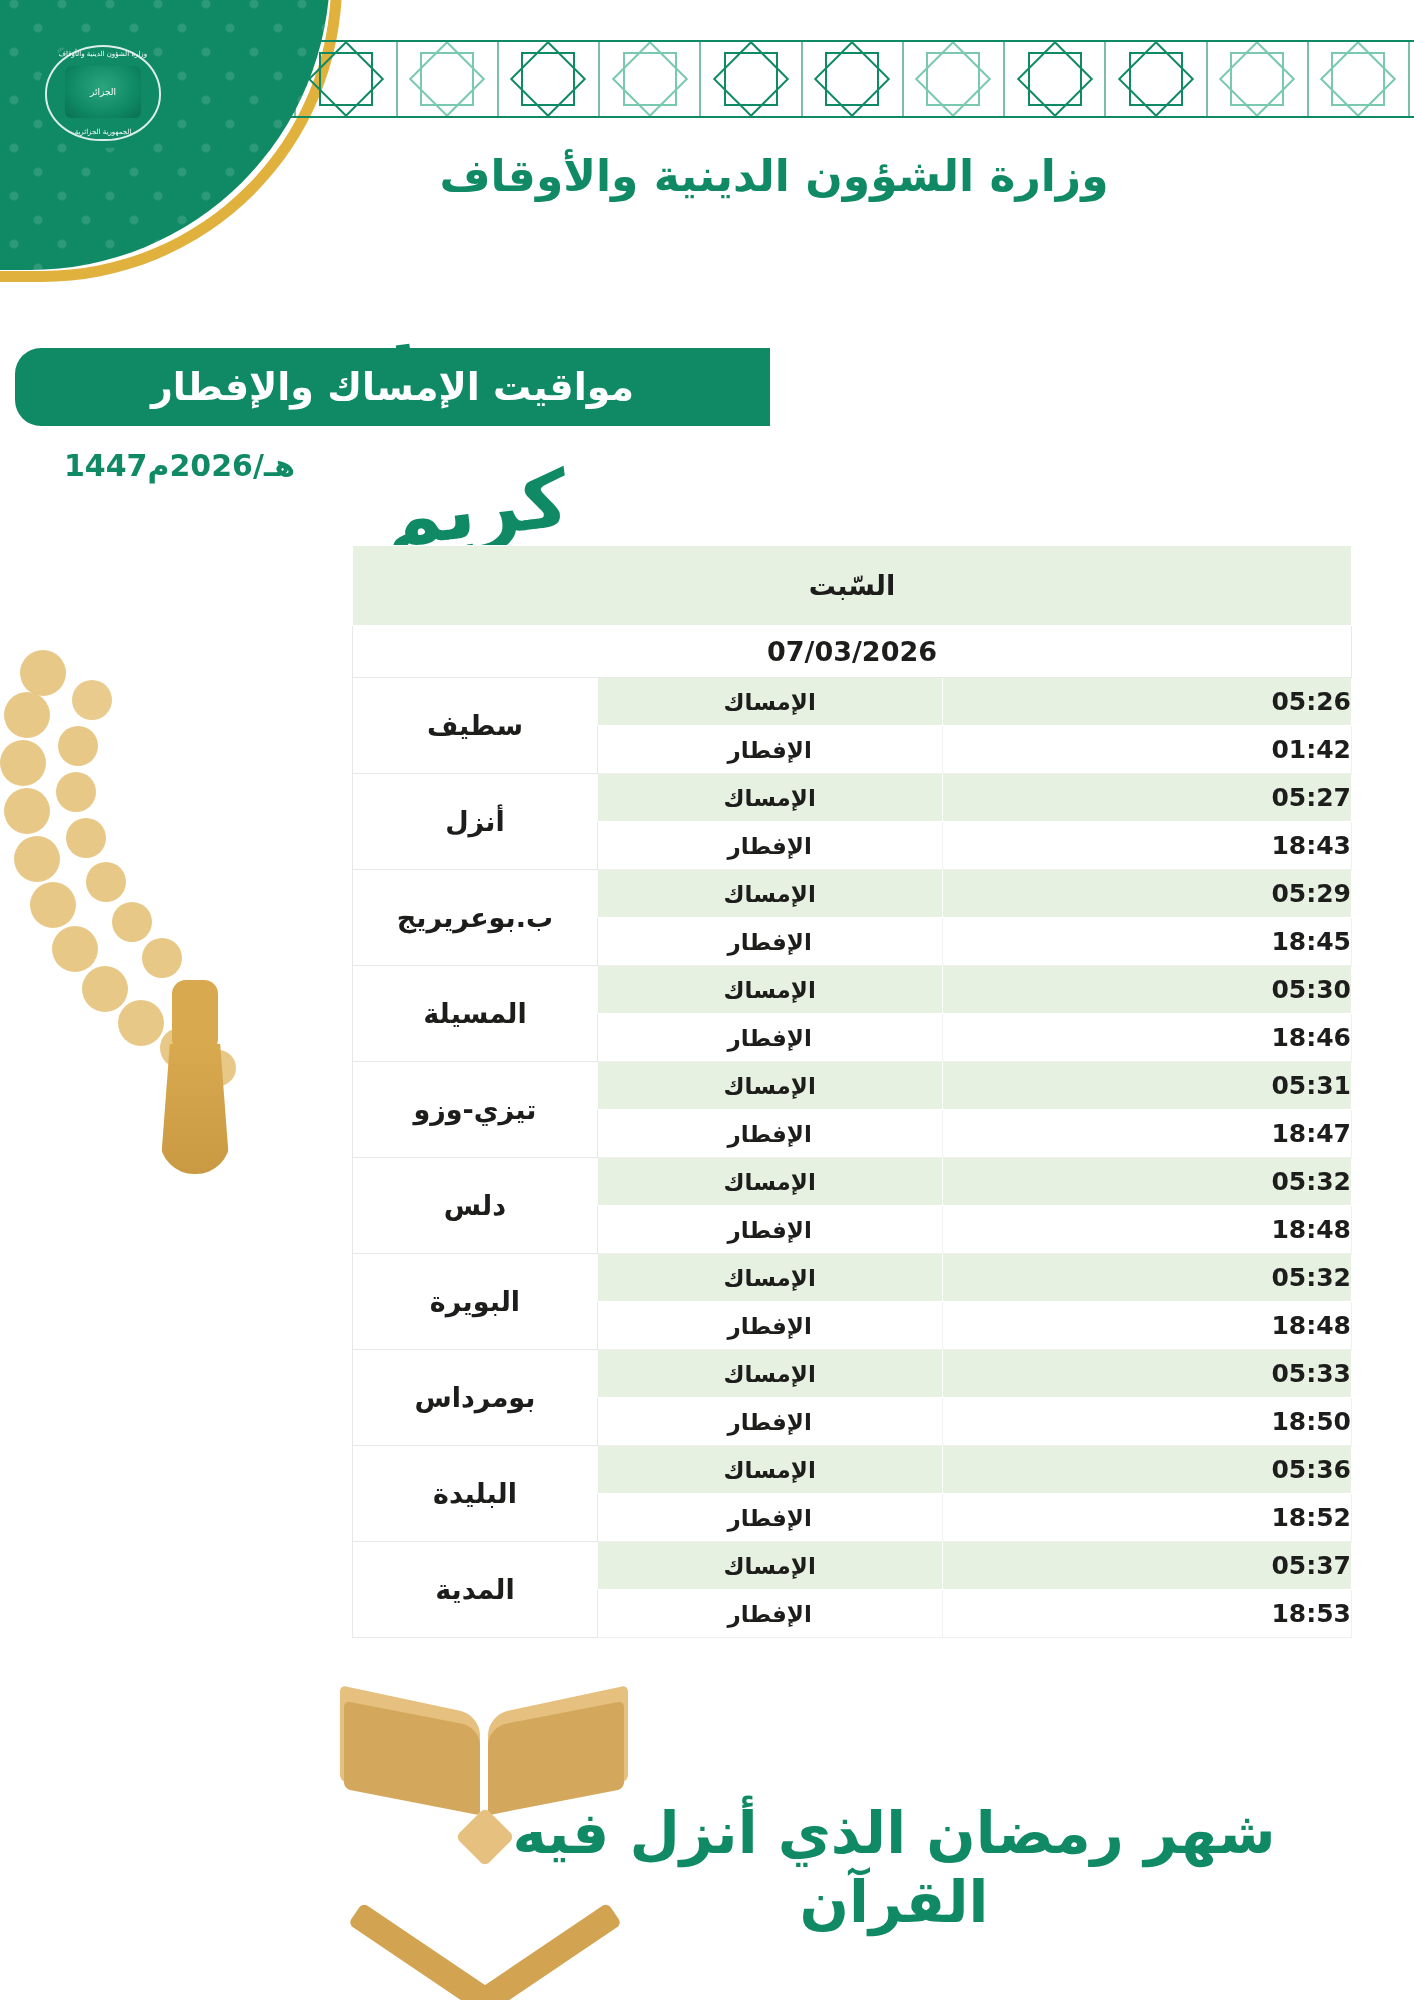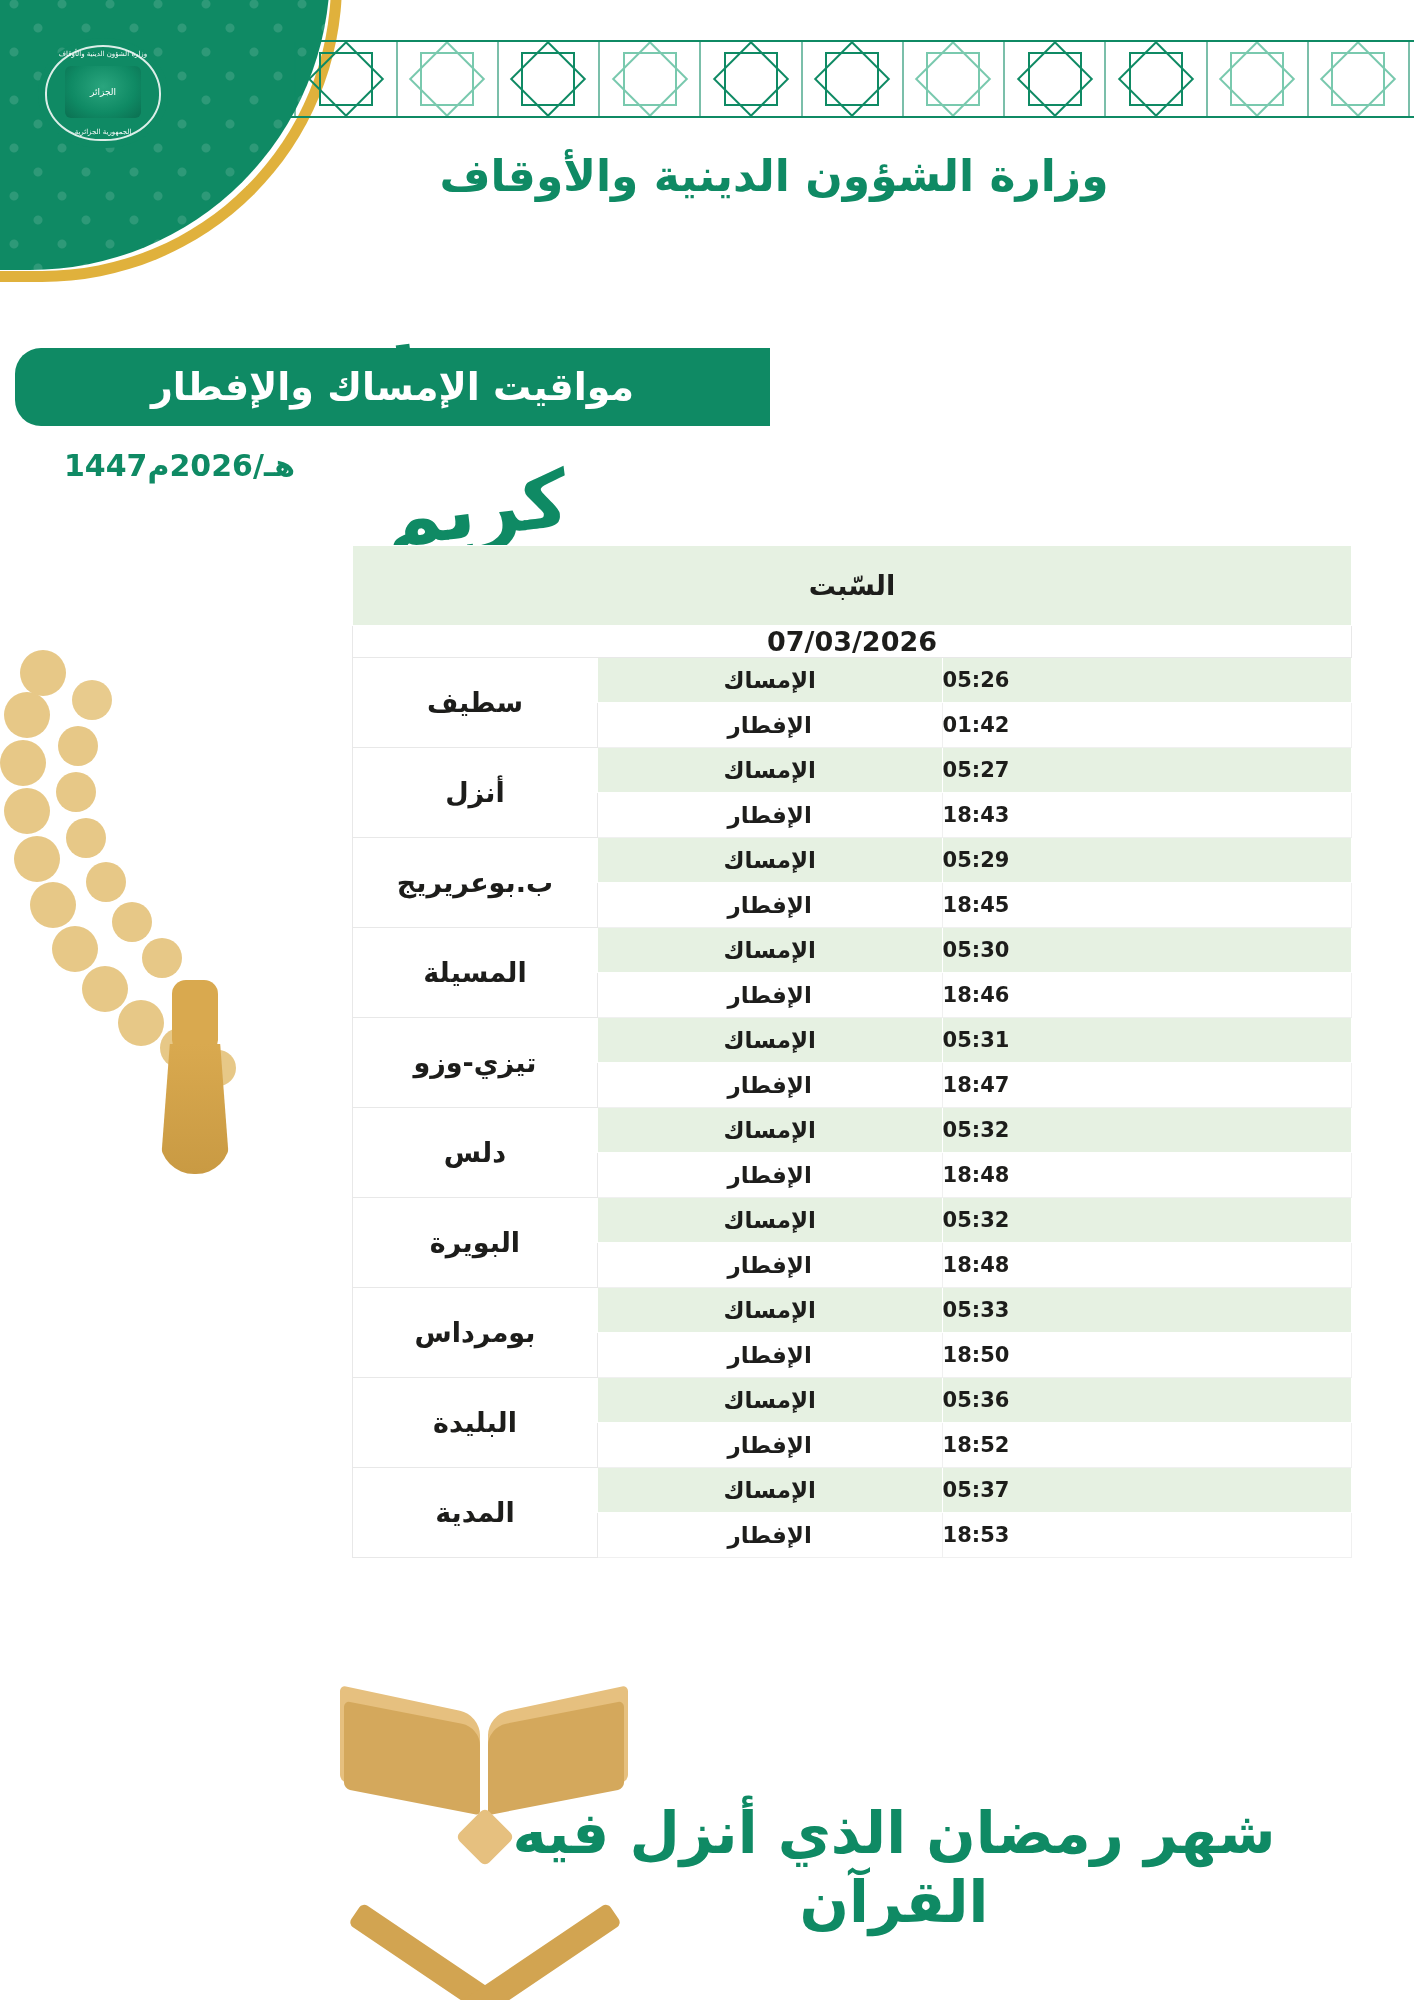--- a/index.html
+++ b/index.html
@@ -233,21 +233,21 @@
     color: #1d1d1b;
     padding: 24px 0;
     border: 1px solid #ffffff;
   }
   .date-row td {
     background: #ffffff;
     text-align: center;
     font-size: 27px;
     font-weight: bold;
     color: #1d1d1b;
-    padding: 0 0;
+    padding: 10px 0;
     border: 1px solid #e8e8e8;
     direction: ltr;
   }
   td.city {
     width: 245px;
     text-align: center;
     font-size: 27px;
     font-weight: bold;
     color: #1d1d1b;
     background: #ffffff;
@@ -257,22 +257,22 @@
     width: 345px;
     text-align: center;
     font-size: 23px;
     font-weight: bold;
     color: #1d1d1b;
     padding: 9px 0;
     border: 1px solid #ffffff;
   }
   td.time {
     width: 410px;
-    text-align: left;
-    font-size: 21px;
+    text-align: right;
+    font-size: 25px;
     font-weight: bold;
     color: #1d1d1b;
     padding: 9px 0;
     border: 1px solid #ffffff;
     direction: ltr;
   }
   tr.shaded td.label, tr.shaded td.time { background: #e6f1e2; }
   tr.plain td.label, tr.plain td.time { background: #ffffff; border-color:#f0f0f0; }
 
   

